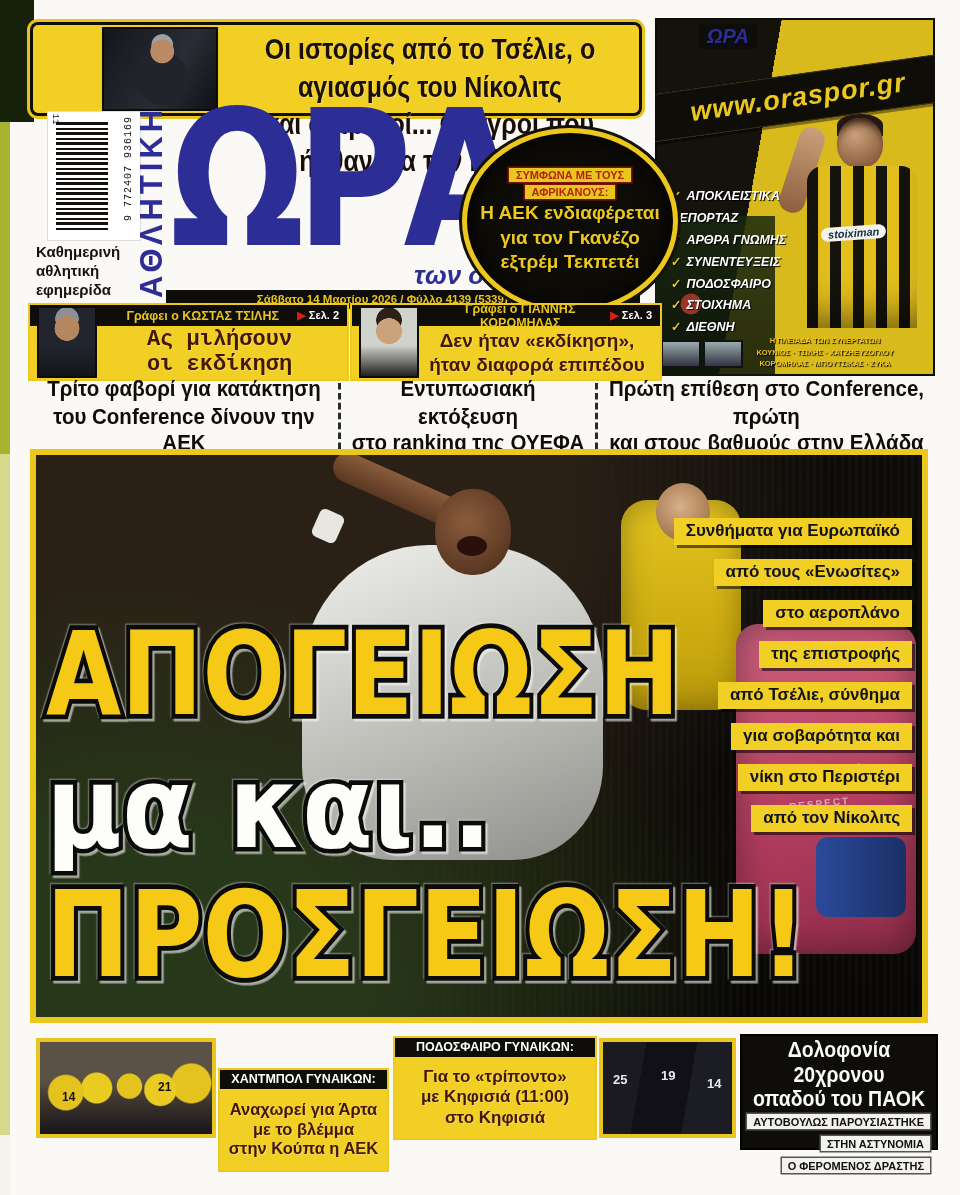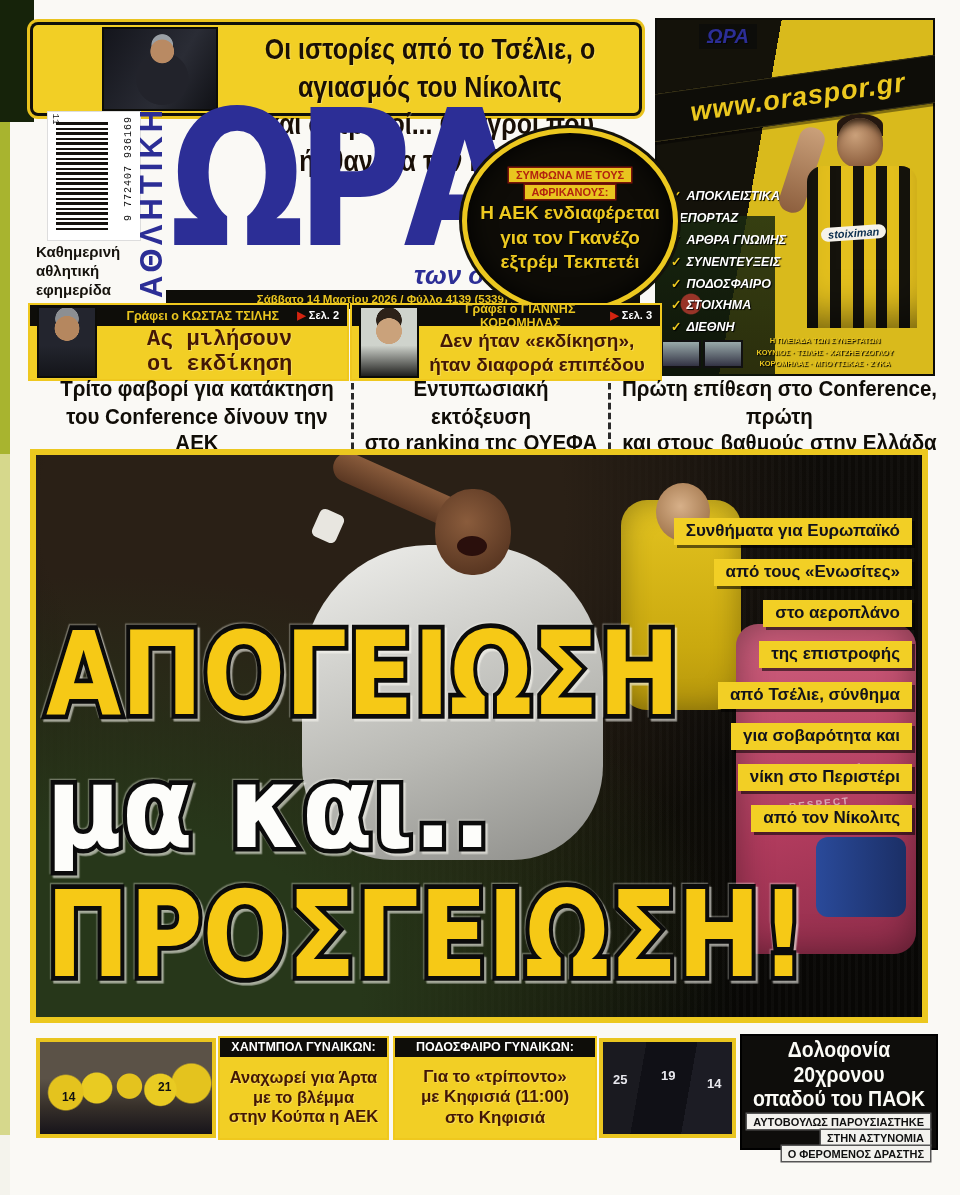--- a/index.html
+++ b/index.html
@@ -102,21 +102,21 @@
     linear-gradient(#cfd3cc 55%,#20201e);}
   .colstrip .heads{position:absolute;left:66px;right:4px;top:23px;bottom:2px;
     display:flex;flex-direction:column;align-items:center;justify-content:center;
     color:#43170566;color:#431705;font-weight:800;text-shadow:1px 1px 0 rgba(255,255,255,.25);}
   .colstrip1{left:30px;width:317px;}
   .colstrip2{left:352px;width:308px;}
   .colstrip1 .heads{font-size:22px;line-height:1.1;font-family:Liberation Mono, monospace;}
   .colstrip2 .heads{font-size:19px;line-height:1.25;}
 
   
-  .subrow{left:43px;top:386px;width:905px;height:60px;display:flex;justify-content:flex-end;}
+  .subrow{left:30px;top:386px;width:905px;height:60px;display:flex;justify-content:flex-end;}
   .subcol{display:flex;flex-direction:column;justify-content:center;text-align:center;
     color:#100d07;font-weight:800;font-size:20.5px;line-height:1.2;transform:scale(1,1.1);padding:0 8px;}
   .subcol + .subcol{border-left:3px dashed #2a2a2a;}
   .subcol.c1{width:292px;}
   .subcol.c2{width:238px;}
   .subcol.c3{flex:1;}
 
   
   .main-photo{left:30px;top:449px;width:898px;height:574px;background:#0b0906;
     border:6px solid #ecc81f;box-sizing:border-box;overflow:hidden;}
@@ -168,32 +168,32 @@
       radial-gradient(circle at 70% 52%,#e9cb22 0 12%,transparent 13%),
       radial-gradient(circle at 88% 45%,#e4c31e 0 12%,transparent 13%),
       linear-gradient(#5b5247 40%,#37302a 70%,#17141a);}
   .hb-num{position:absolute;color:#111;font-weight:800;font-size:12px;}
   .panel{top:1038px;height:100px;background:#f2cf25;box-shadow:0 0 0 2px #efc81e;}
   .panel .bar{position:absolute;left:0;top:0;right:0;height:19px;background:#0e0d09;color:#fff;
     font-weight:800;font-size:12.5px;text-align:center;line-height:19px;}
   .panel .lines{position:absolute;left:2px;right:2px;top:21px;bottom:2px;display:flex;
     flex-direction:column;align-items:center;justify-content:center;color:#431705;font-weight:800;
     font-size:17px;line-height:1.18;text-shadow:1px 1px 0 rgba(255,255,255,.25);}
-  .hb-panel{left:220px;width:167px;}
+  .hb-panel{left:220px;width:167px;margin-top:32px;}
   .hb-panel .lines{font-size:16.5px;}
   .fb-panel{left:395px;width:200px;}
   .fb-photo{left:599px;top:1038px;width:137px;height:100px;border:4px solid #e9c51f;box-sizing:border-box;
     background:linear-gradient(100deg,#1a1a20 0 30%,#101016 30% 65%,#1c1c24 65%),
     linear-gradient(#222,#0d0d12);}
   .fb-num{position:absolute;color:#e8e8ee;font-weight:800;font-size:13px;}
   .news{left:742px;top:1036px;width:194px;height:112px;background:#0e0d0b;box-shadow:0 0 0 2px #000;
     padding-top:6px;box-sizing:border-box;}
   .news-head{color:#fbfbf6;font-weight:800;font-size:19.5px;line-height:1.12;text-align:center;
     transform:scale(1,1.1);}
-  .news-bars{margin-top:7px;display:flex;flex-direction:column;align-items:flex-end;gap:1px;padding-right:6px;}
+  .news-bars{margin-top:7px;display:flex;flex-direction:column;align-items:flex-end;gap:7px;padding-right:6px;}
   .news-bar{background:#f3f2ee;color:#101010;font-weight:800;font-size:11px;padding:1.5px 6px;
     box-shadow:0 0 0 1.5px #555;}
 </style>
 </head>
 <body>
 
 <div class="page">
 
   <div class="abs edge-left"></div>
   <div class="abs corner-block"></div>

